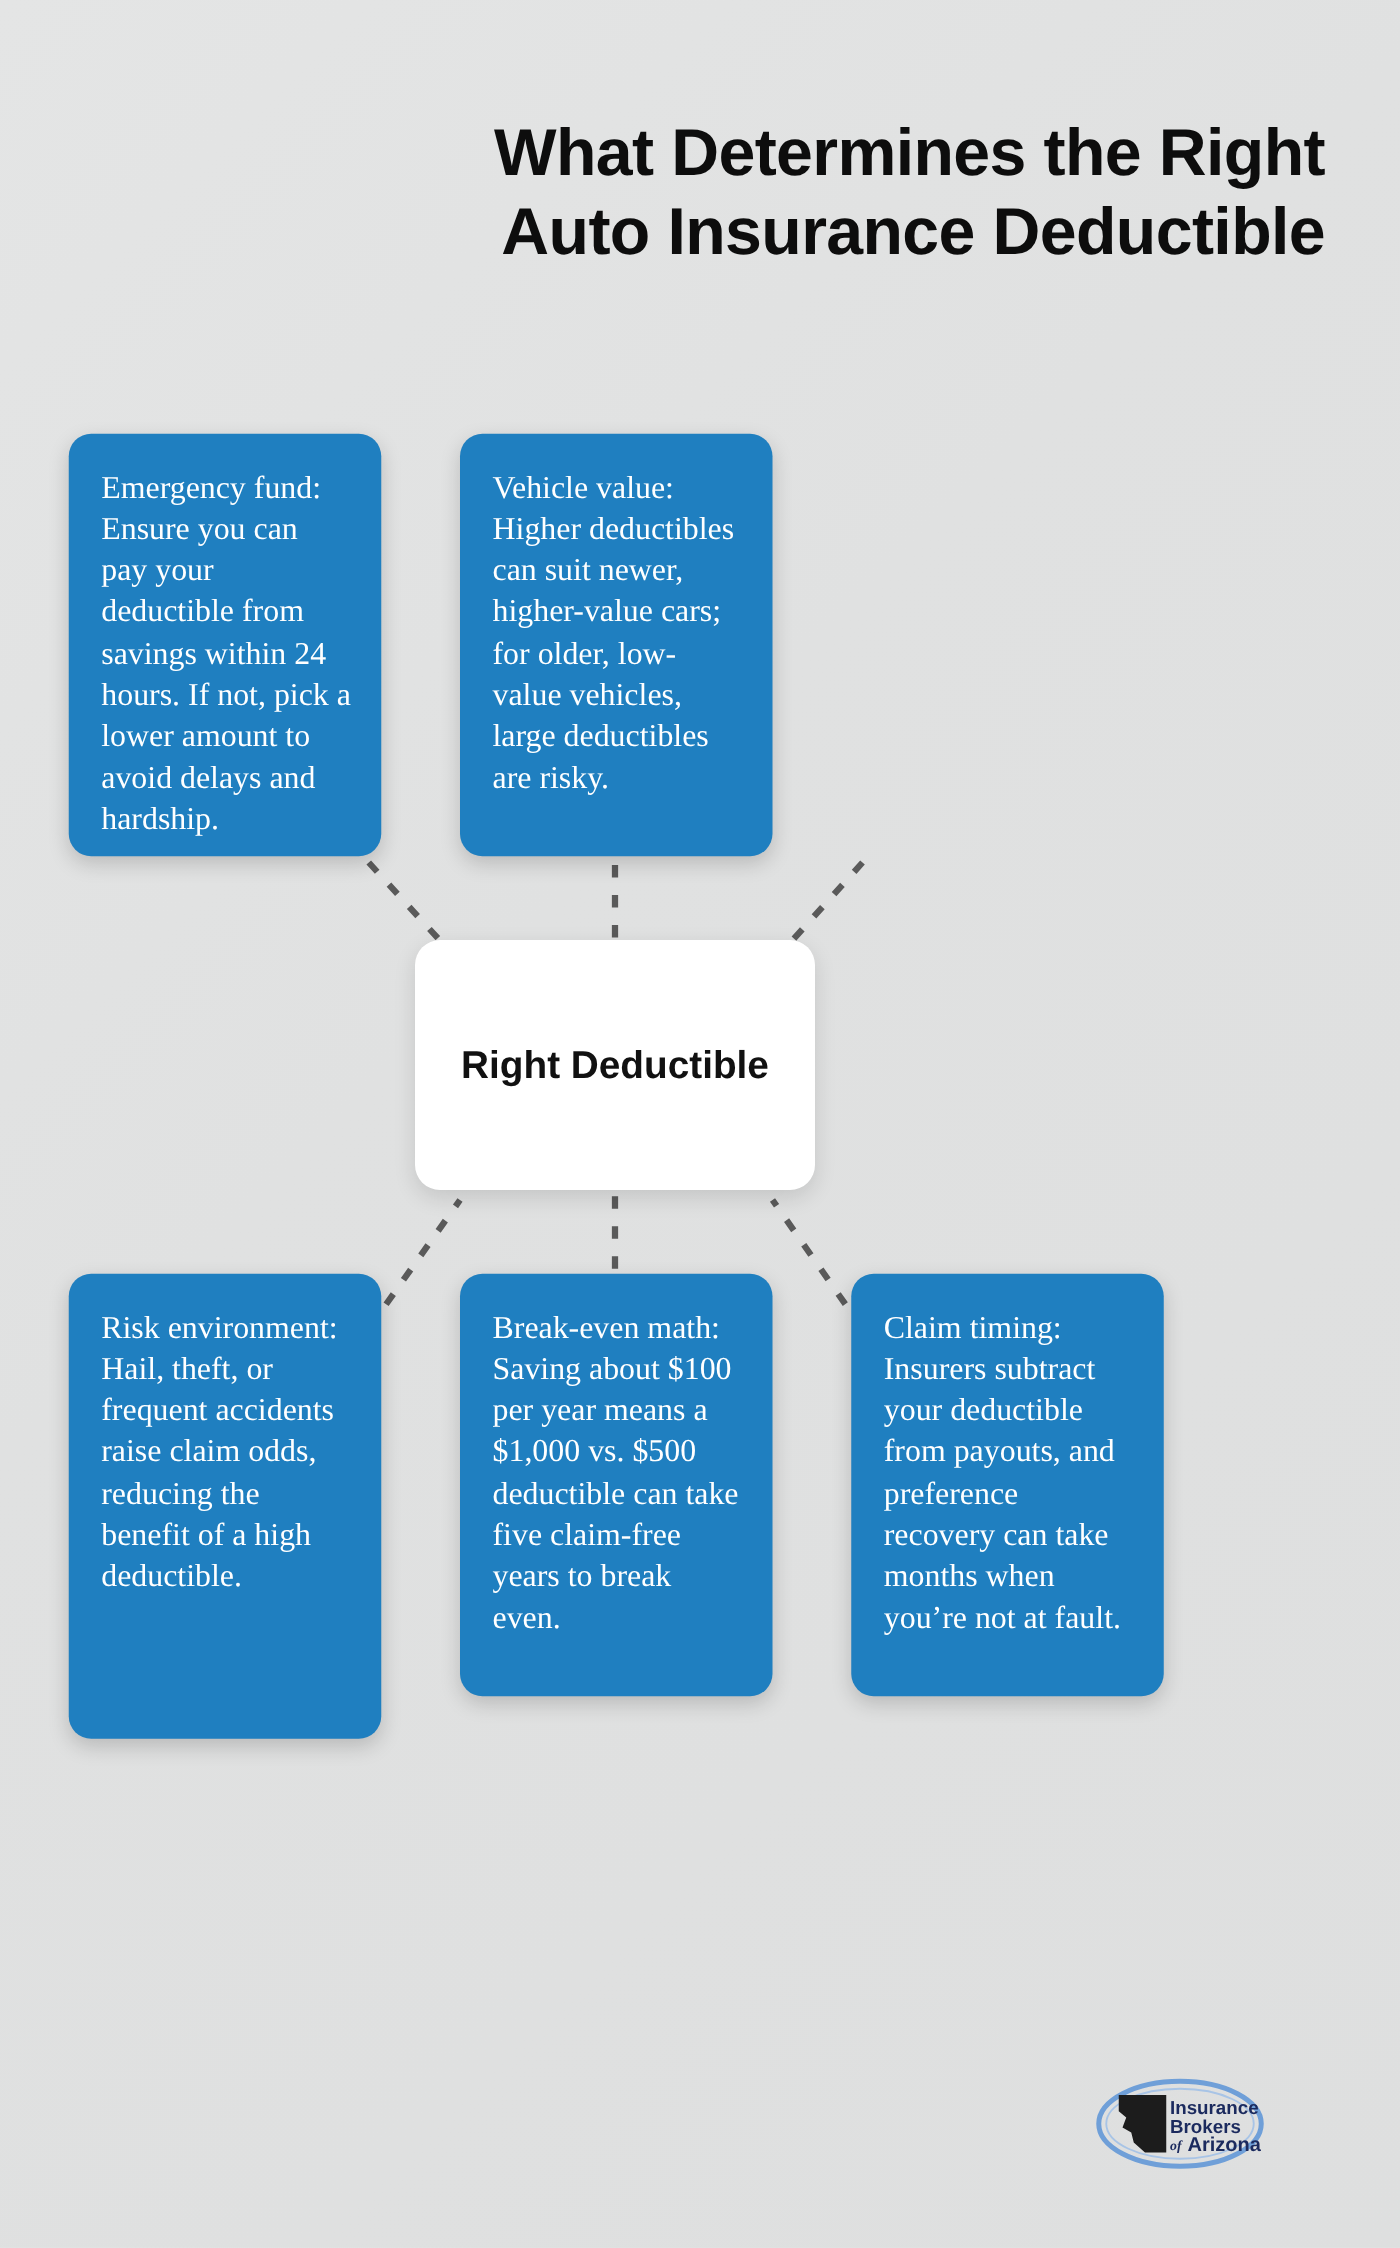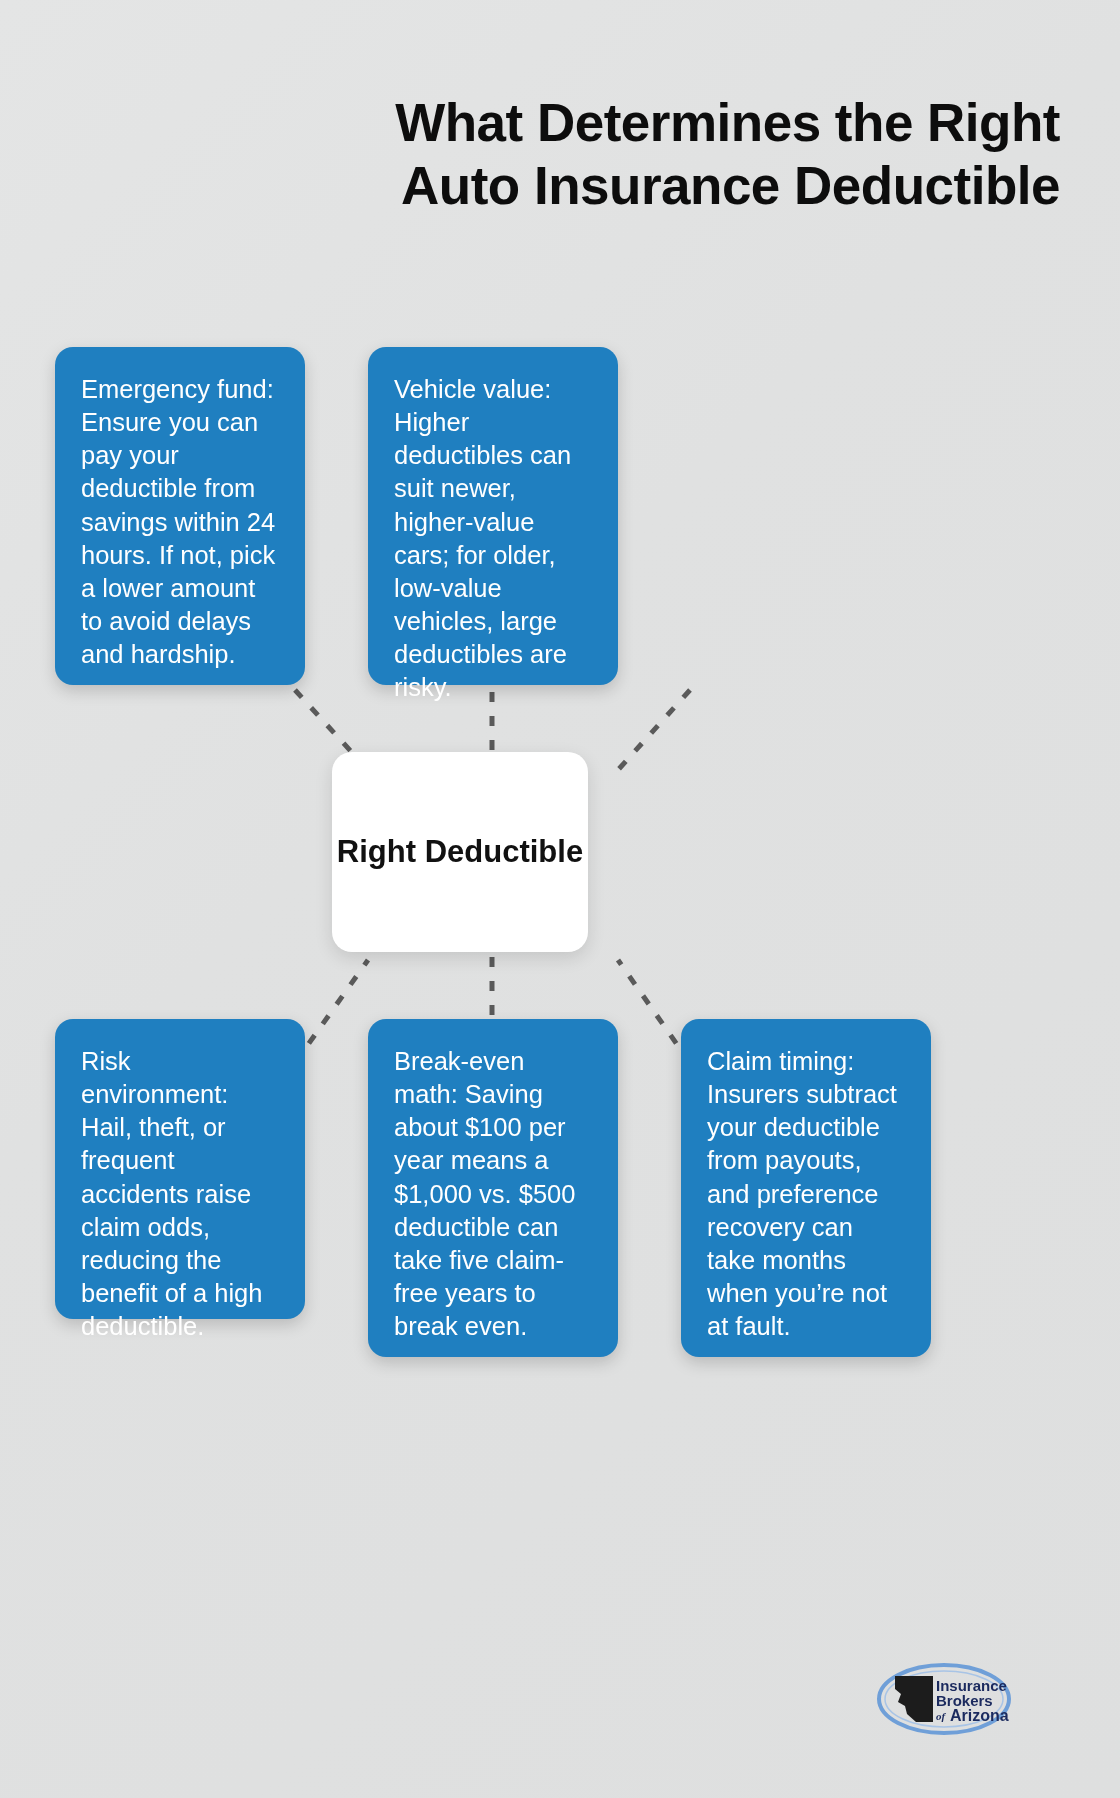--- a/index.html
+++ b/index.html
@@ -48,35 +48,36 @@
     position: absolute;
     background: #1f7fc0;
     border-radius: 18px;
     box-shadow: 0 6px 16px rgba(0,0,0,0.17);
     color: #ffffff;
     font-size: 25.5px;
     line-height: 1.30;
     padding: 26px 24px 26px 26px;
     box-sizing: border-box;
     width: 250px;
+    font-family: Liberation Serif, serif;
   }
   .card-text { display: block; }
 
   .card-1 { left: 55px;  top: 347px; height: 338px; }
   .card-2 { left: 368px; top: 347px; height: 338px; }
   .card-3 { left: 681px; top: 347px; height: 338px; }
-  .card-4 { left: 55px;  top: 1019px; height: 300px; }
+  .card-4 { left: 55px;  top: 1019px; height: 372px; }
   .card-5 { left: 368px; top: 1019px; height: 338px; }
   .card-6 { left: 681px; top: 1019px; height: 338px; }
 
   .center-node {
     position: absolute;
     left: 332px;
     top: 752px;
-    width: 256px;
+    width: 320px;
     height: 200px;
     background: #ffffff;
     border-radius: 20px;
     box-shadow: 0 6px 18px rgba(0,0,0,0.12);
     display: flex;
     align-items: center;
     justify-content: center;
   }
   .center-label {
     font-size: 31px;

